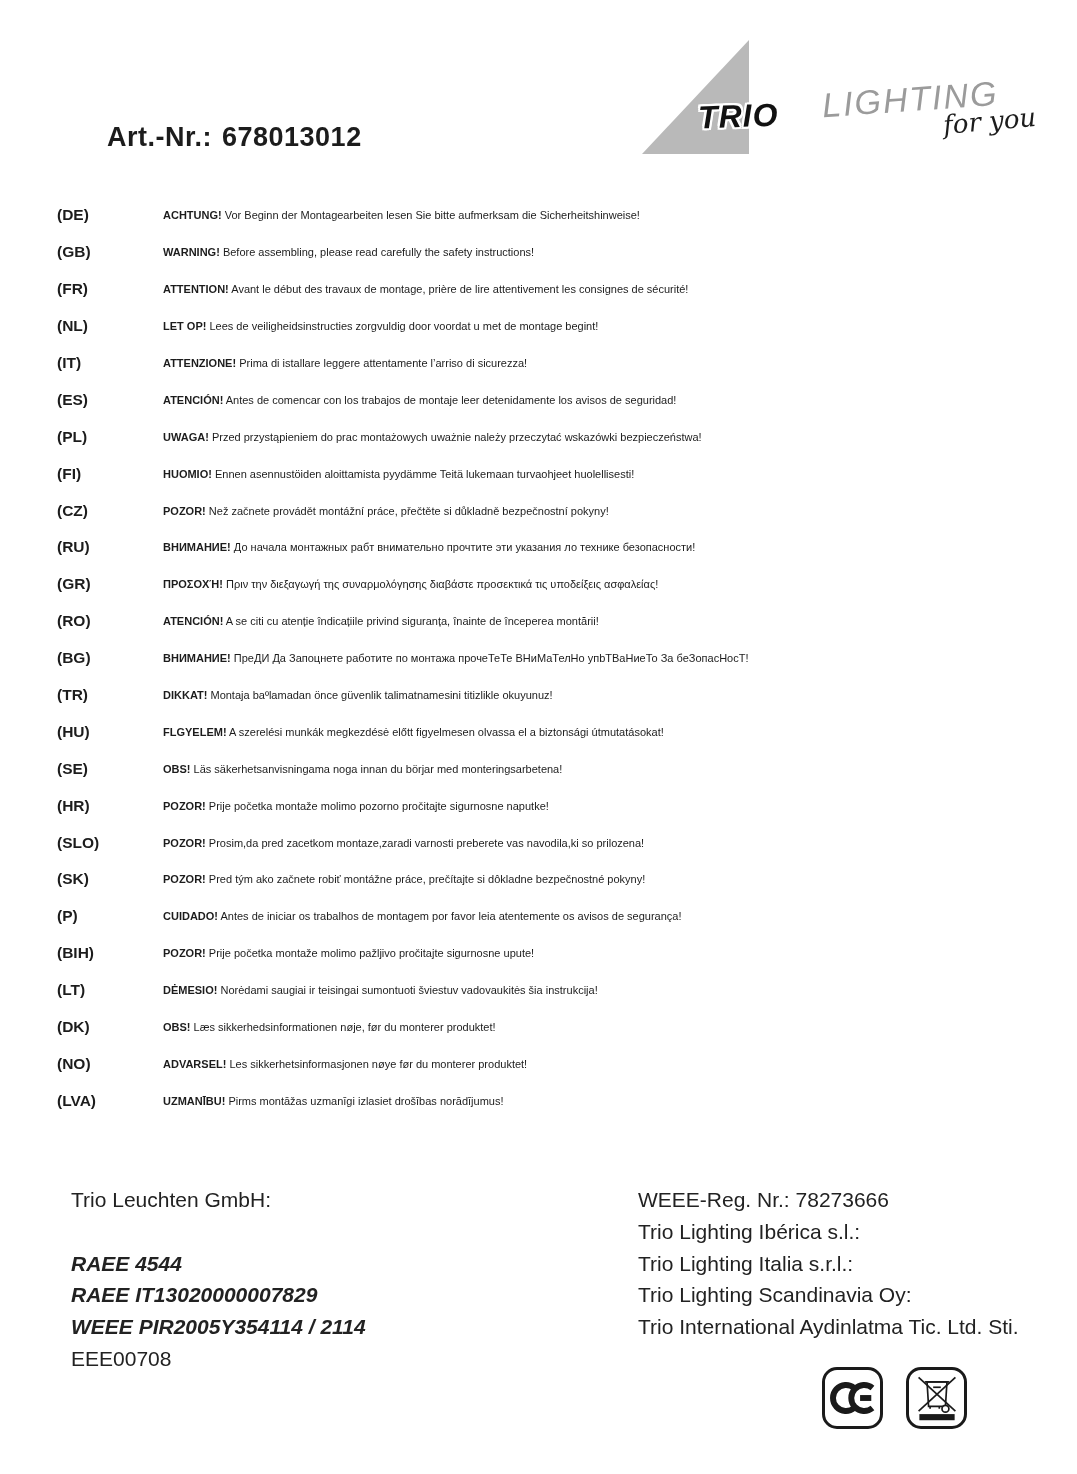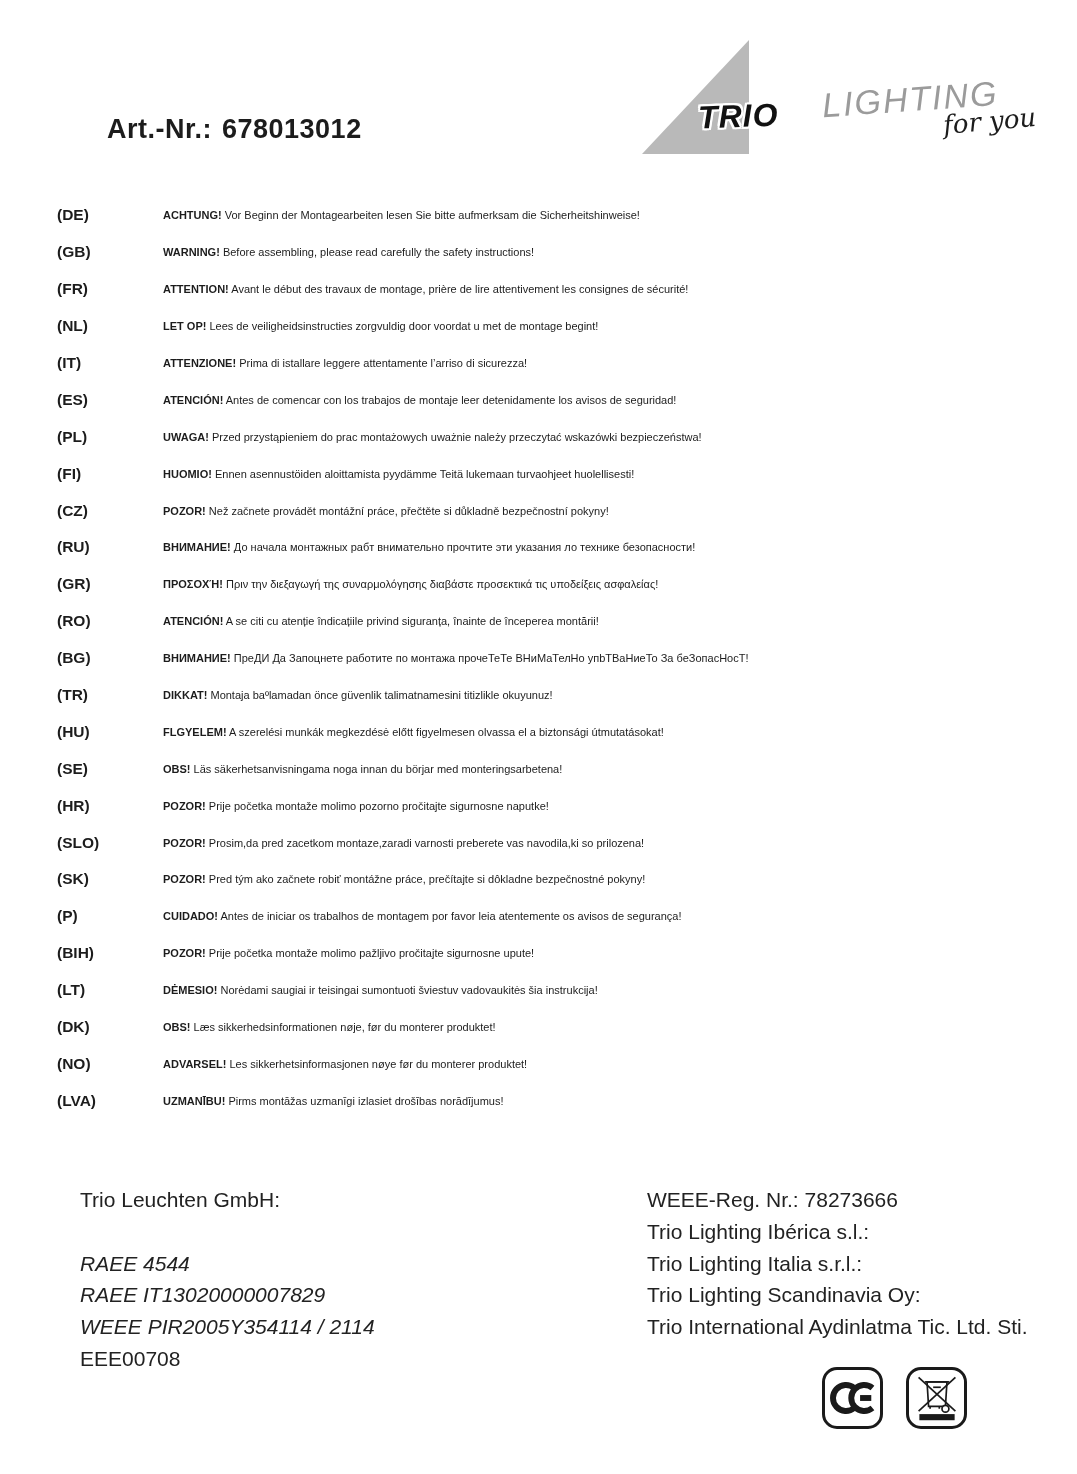--- a/index.html
+++ b/index.html
@@ -6,21 +6,21 @@
   .page{
     position:relative;
     width:1077px;height:1474px;
     background:#ffffff;
     font-family:"Liberation Sans", sans-serif;
     color:#1c1c1c;
     overflow:hidden;
   }
   
   .art-line{
-    position:absolute;left:107px;top:114px;
+    position:absolute;left:107px;top:122px;
     font-size:27px;font-weight:bold;letter-spacing:.5px;
     white-space:nowrap;
   }
   .art-line .art-num{margin-left:10px;}
   .logo{position:absolute;left:630px;top:30px;width:420px;height:140px;}
   .logo-triangle{
     position:absolute;left:12px;top:10px;width:107px;height:114px;
     background:#b9b9b9;
     clip-path:polygon(100% 0,100% 100%,0 100%);
   }
@@ -51,27 +51,27 @@
     height:36.9px;white-space:nowrap;
   }
   .lang-code{
     flex:0 0 106px;padding-left:57px;box-sizing:content-box;
     font-weight:bold;font-size:15.5px;
   }
   .warning-text{font-size:11px;}
   .warning-text .kw{font-weight:bold;}
   
   .footer{
-    position:absolute;left:80px;top:1188px;width:940px;
+    position:absolute;left:71px;top:1188px;width:940px;
     display:grid;grid-template-columns:567px 1fr;
     font-size:21px;color:#222;
     row-gap:0;
   }
   .footer .cell{height:31.8px;white-space:nowrap;}
-  .footer .reg.italic{font-style:italic;}
+  .footer .reg.italic{font-style:italic;font-weight:bold;}
   
   .badge{
     position:absolute;width:55px;height:56px;
     border:3px solid #1a1a1a;border-radius:15px;
     display:flex;align-items:center;justify-content:center;
     background:#fff;
   }
   .badge-ce{left:822px;top:1367px;}
   .badge-weee{left:906px;top:1367px;}
 </style>

